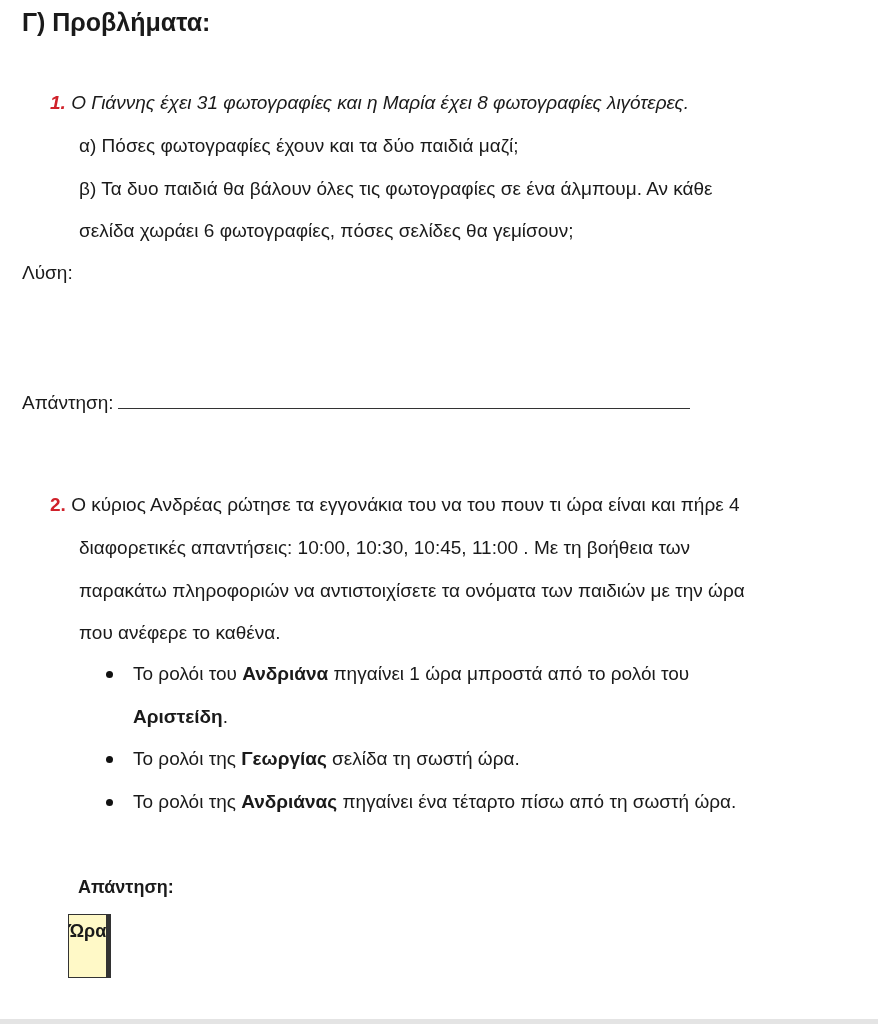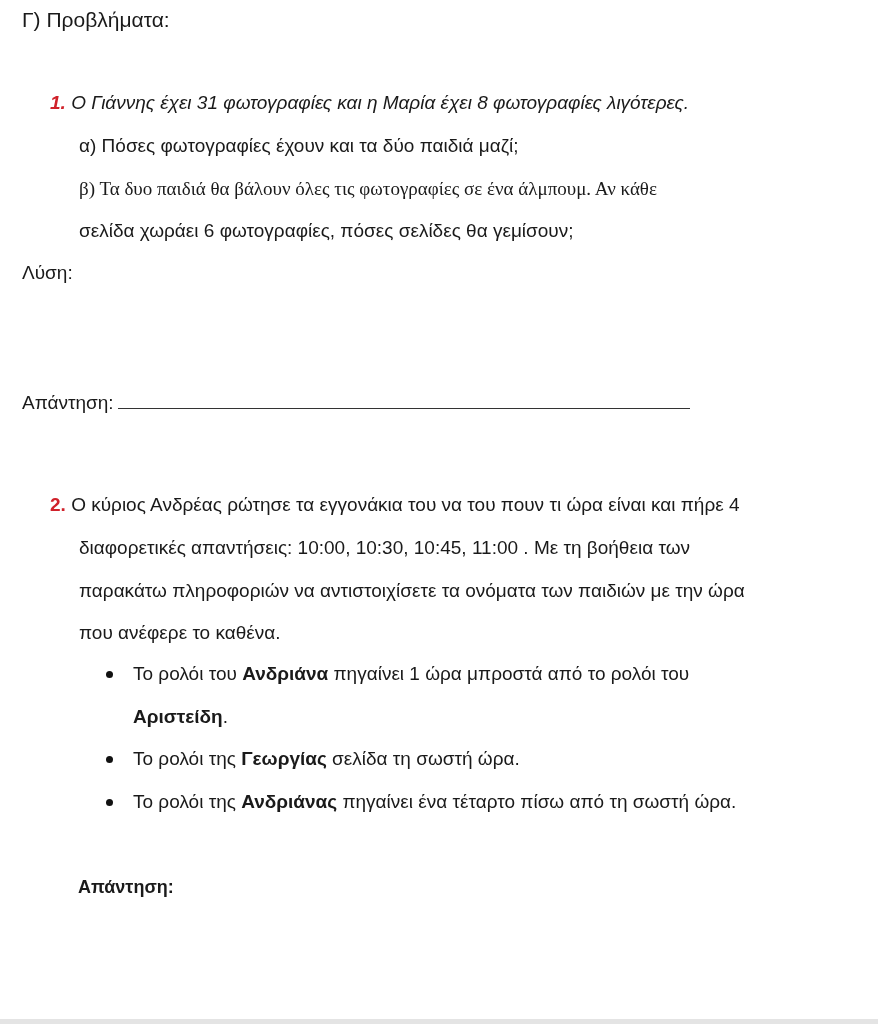--- a/index.html
+++ b/index.html
@@ -2,21 +2,21 @@
 <html><head>
 <meta charset="utf-8">
 <style>
   html, body { margin: 0; padding: 0; background: #ffffff; }
   body {
     width: 878px; height: 1024px; position: relative; overflow: hidden;
     font-family: "Liberation Sans", "DejaVu Sans", sans-serif;
     color: #1a1a1a; font-size: 19px;
   }
   .abs { position: absolute; white-space: nowrap; }
-  .title { left: 22px; top: 8px; font-weight: normal; font-size: 21px; }
+  .title { left: 22px; top: 8px; font-weight: bold; font-size: 25px; }
   .num { color: #d0212a; font-weight: bold; }
   .line { line-height: 22px; }
   .bold { font-weight: bold; }
   .answer-line {
     display: inline-block; width: 572px; border-bottom: 1.5px solid #333;
     height: 18px; vertical-align: baseline; margin-left: 4px;
   }
   .bullet {
     position: absolute; width: 7px; height: 7px; border-radius: 50%; background: #111;
   }
@@ -38,21 +38,21 @@
 </head>
 <body>
 
 <div class="abs title">Γ) Προβλήματα:</div>
 
 <div class="abs line" style="left:50px; top:92px;font-style:italic;">
   <span class="num">1.</span>
   <span>Ο Γιάννης έχει 31 φωτογραφίες και η Μαρία έχει 8 φωτογραφίες λιγότερες.</span>
 </div>
 <div class="abs line" style="left:79px; top:135px;">α)  Πόσες φωτογραφίες έχουν και τα δύο παιδιά μαζί;</div>
-<div class="abs line" style="left:79px; top:178px;font-family:Liberation Serif, serif;">β) Τα δυο παιδιά θα βάλουν όλες τις φωτογραφίες σε ένα άλμπουμ. Αν κάθε</div>
+<div class="abs line" style="left:79px; top:178px;">β) Τα δυο παιδιά θα βάλουν όλες τις φωτογραφίες σε ένα άλμπουμ. Αν κάθε</div>
 <div class="abs line" style="left:79px; top:220px;">σελίδα χωράει 6 φωτογραφίες, πόσες σελίδες θα γεμίσουν;</div>
 <div class="abs line" style="left:22px; top:262px;">Λύση:</div>
 <div class="abs line" style="left:22px; top:390px;">
   <span>Απάντηση:</span><span class="answer-line"></span>
 </div>
 
 <div class="abs line" style="left:50px; top:494px;">
   <span class="num">2.</span>
   <span>Ο κύριος Ανδρέας ρώτησε τα εγγονάκια του να του πουν τι ώρα είναι και πήρε 4</span>
 </div>
@@ -77,16 +77,23 @@
 <div class="abs line" style="left:133px; top:791px;">
   <span>Το ρολόι της </span><span class="bold">Ανδριάνας</span><span> πηγαίνει ένα τέταρτο πίσω από τη σωστή ώρα.</span>
 </div>
 
 <div class="abs line bold" style="left:78px; top:876px; font-size:18px;">
   <span style=" margin-top: 40px;">Απάντηση</span><span>:</span>
 </div>
 
 <table class="ans">
   <tbody>
+  <tr>
+    <td class="rowhead">Ώρα</td>
+    <td class="cell"></td>
+    <td class="cell"></td>
+    <td class="cell"></td>
+    <td class="cell"></td>
+  </tr>
 </tbody>
   </table>
 
 <div class="bottom-rule"></div>
 
 </body></html>

